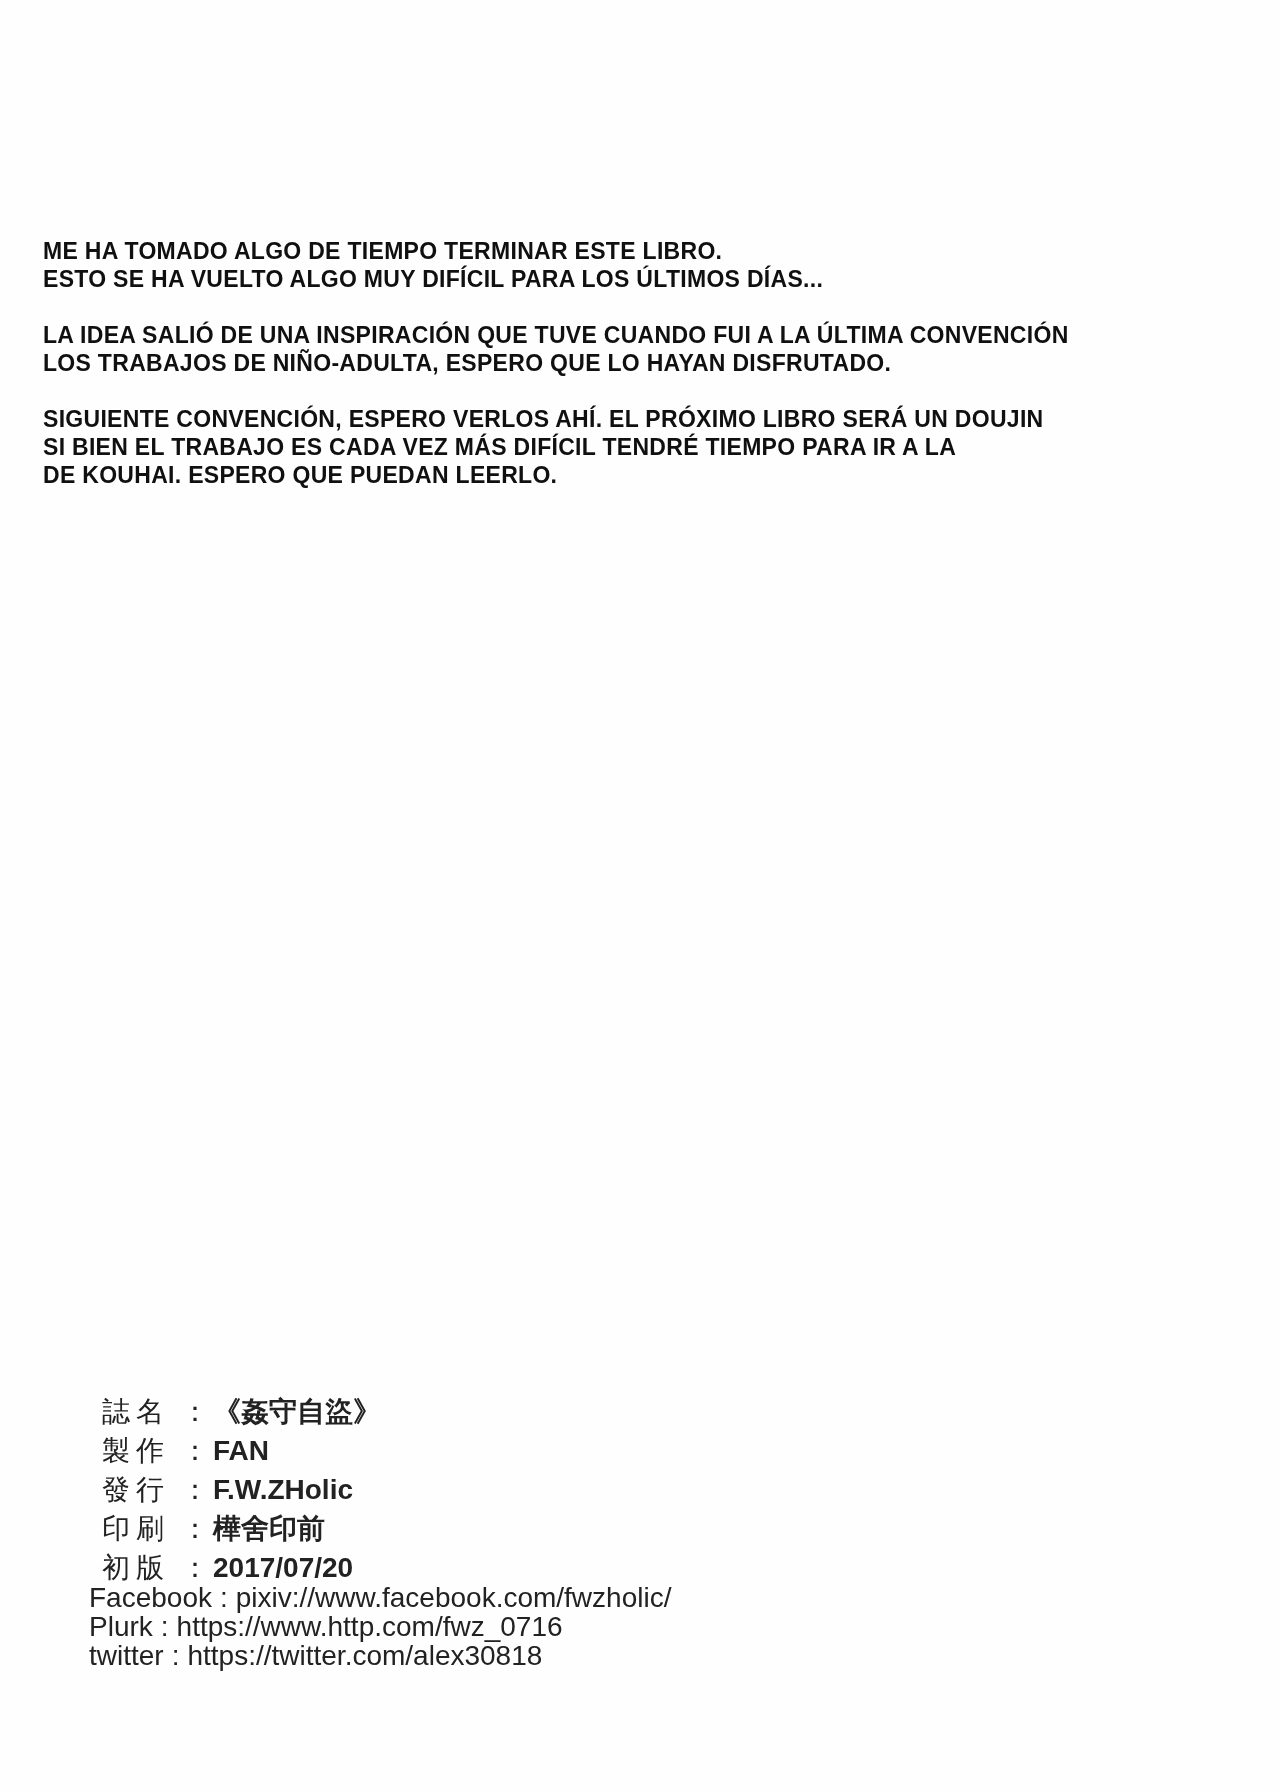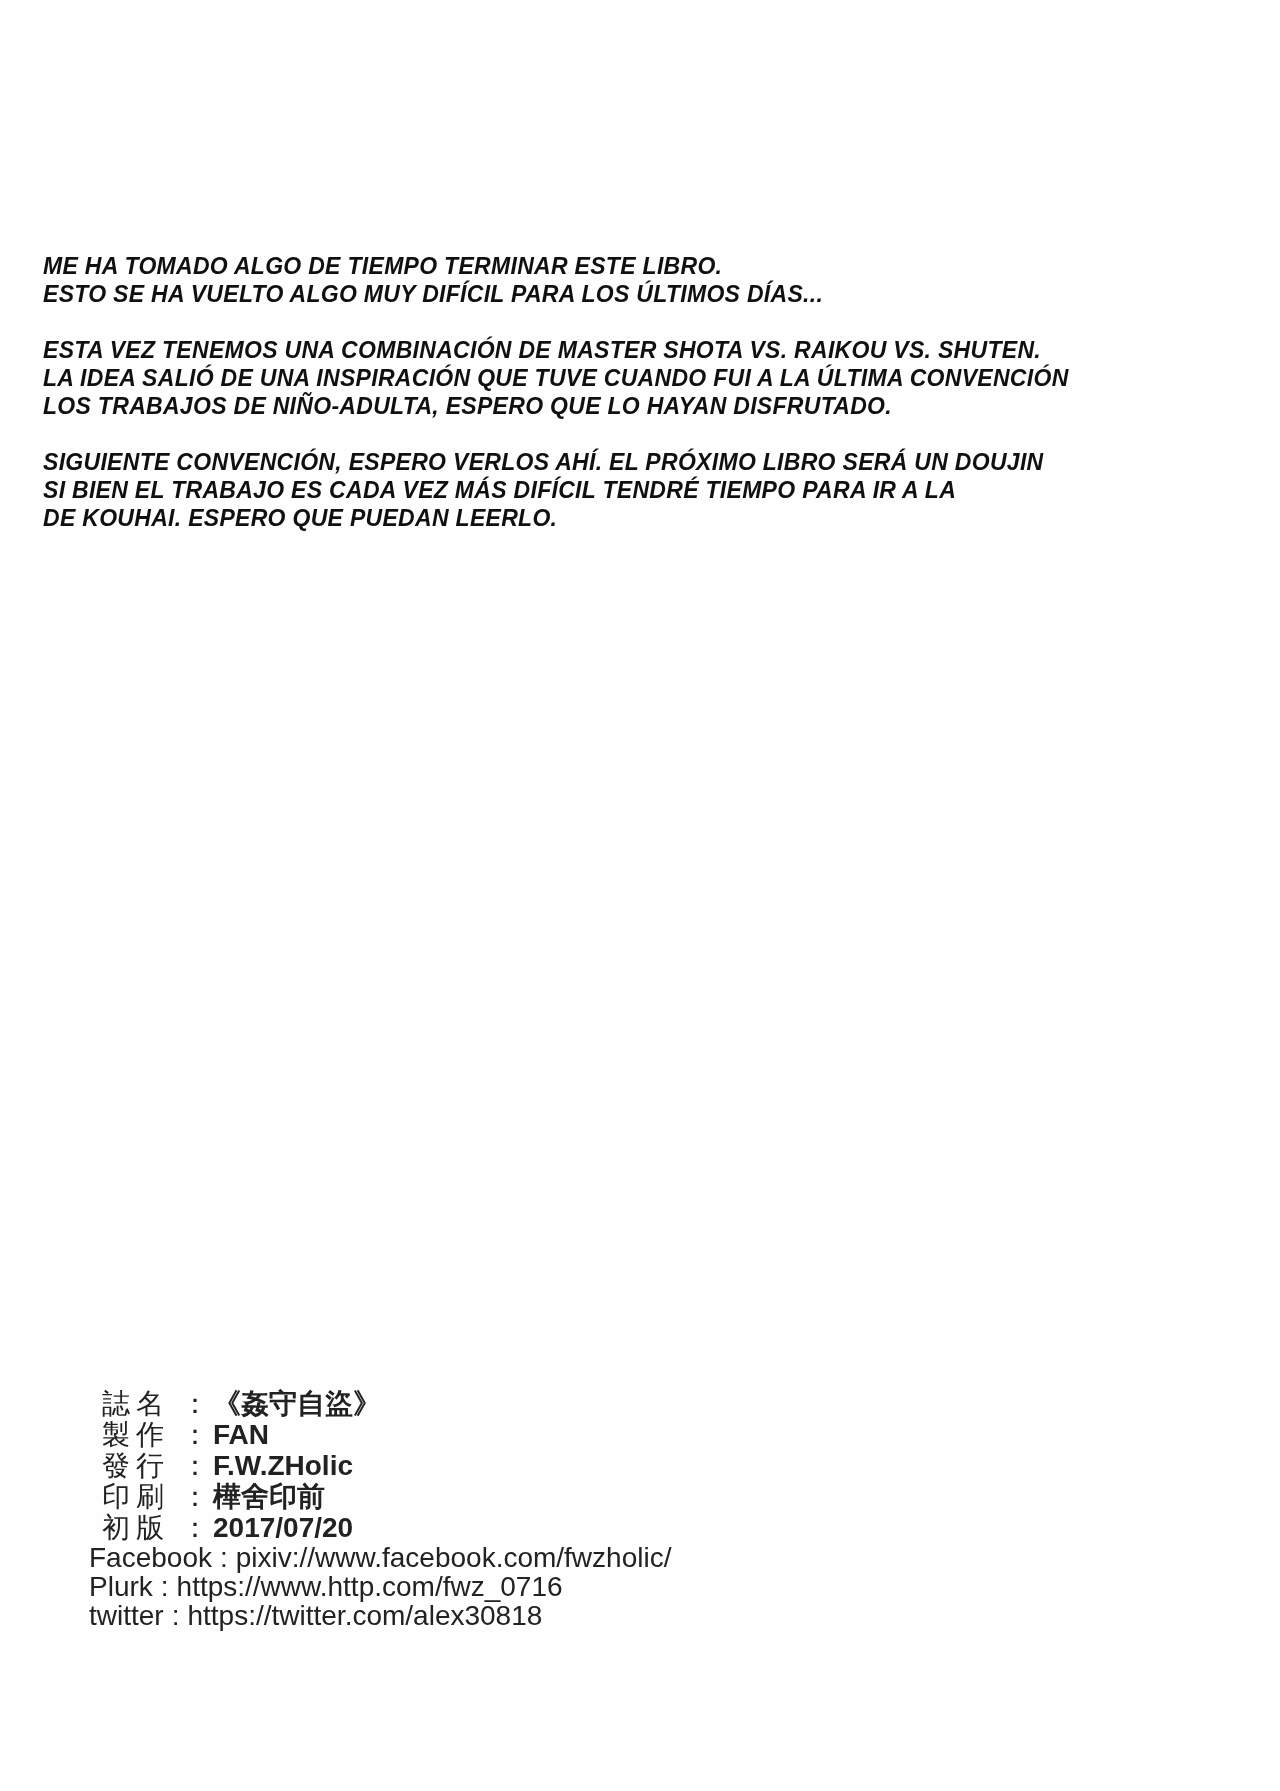--- a/index.html
+++ b/index.html
@@ -18,22 +18,21 @@
 
   
   .afterword {
     position: absolute;
     left: 43px;
     top: 236px;
     width: 1160px;
     color: #101010;
   }
   .para {
-    margin: 16px 0 28px 0;
-    font-style: italic;
+    margin: 1px 0 28px 0;
   }
   .tline {
     display: block;
     font-family: "Liberation Sans", sans-serif;
     font-weight: 700;
     font-size: 23px;
     line-height: 28px;
     letter-spacing: 0.3px;
     text-transform: uppercase;
     white-space: nowrap;
@@ -54,20 +53,21 @@
     font-size: 28px;
     line-height: 31px;
     white-space: nowrap;
   }
   .clabel {
     display: inline-block;
     width: 88px;
     padding-left: 13px;
     box-sizing: border-box;
     letter-spacing: 6px;
+    margin-top: 8px;
   }
   .csep {
     display: inline-block;
     width: 36px;
     text-align: center;
   }
   .cvalue {
     display: inline-block;
     font-weight: bold;
   }
@@ -84,21 +84,20 @@
 <body>
 
 <div class="page">
 
   <section class="afterword">
     <p class="para">
       <span class="tline">ME HA TOMADO ALGO DE TIEMPO TERMINAR ESTE LIBRO.</span>
       <span class="tline">ESTO SE HA VUELTO ALGO MUY DIFÍCIL PARA LOS ÚLTIMOS DÍAS...</span>
     </p>
     <p class="para">
-      <span class="tline">ESTA VEZ TENEMOS UNA COMBINACIÓN DE MASTER SHOTA VS. RAIKOU VS. SHUTEN.</span>
       <span class="tline">LA IDEA SALIÓ DE UNA INSPIRACIÓN QUE TUVE CUANDO FUI A LA ÚLTIMA CONVENCIÓN</span>
       <span class="tline">LOS TRABAJOS DE NIÑO-ADULTA, ESPERO QUE LO HAYAN DISFRUTADO.</span>
     </p>
     <p class="para">
       <span class="tline">SIGUIENTE CONVENCIÓN, ESPERO VERLOS AHÍ. EL PRÓXIMO LIBRO SERÁ UN DOUJIN</span>
       <span class="tline">SI BIEN EL TRABAJO ES CADA VEZ MÁS DIFÍCIL TENDRÉ TIEMPO PARA IR A LA</span>
       <span class="tline">DE KOUHAI. ESPERO QUE PUEDAN LEERLO.</span>
     </p>
   </section>
 

